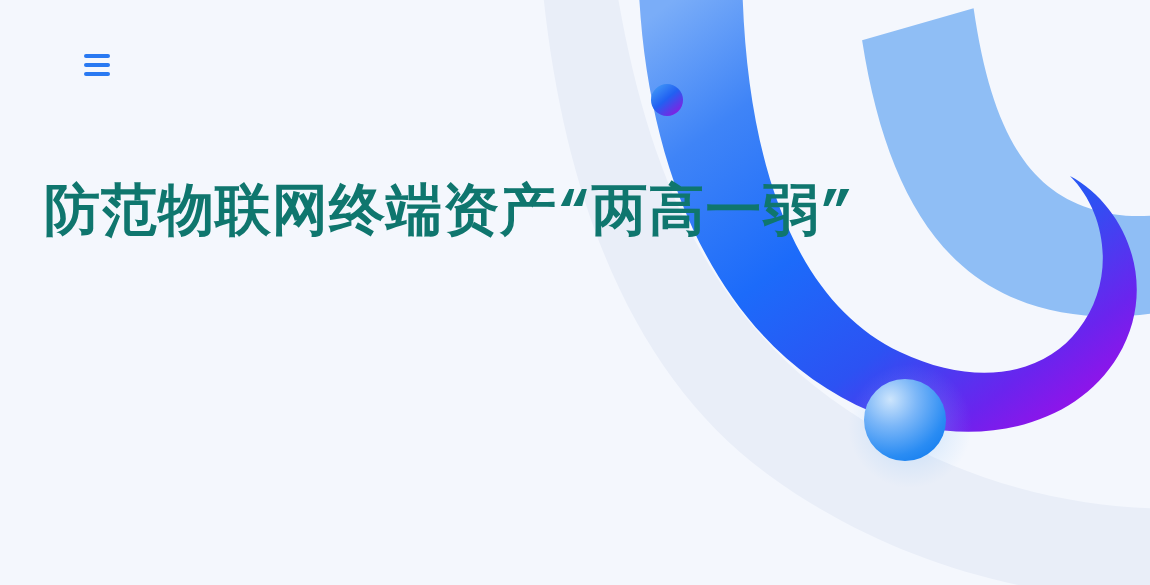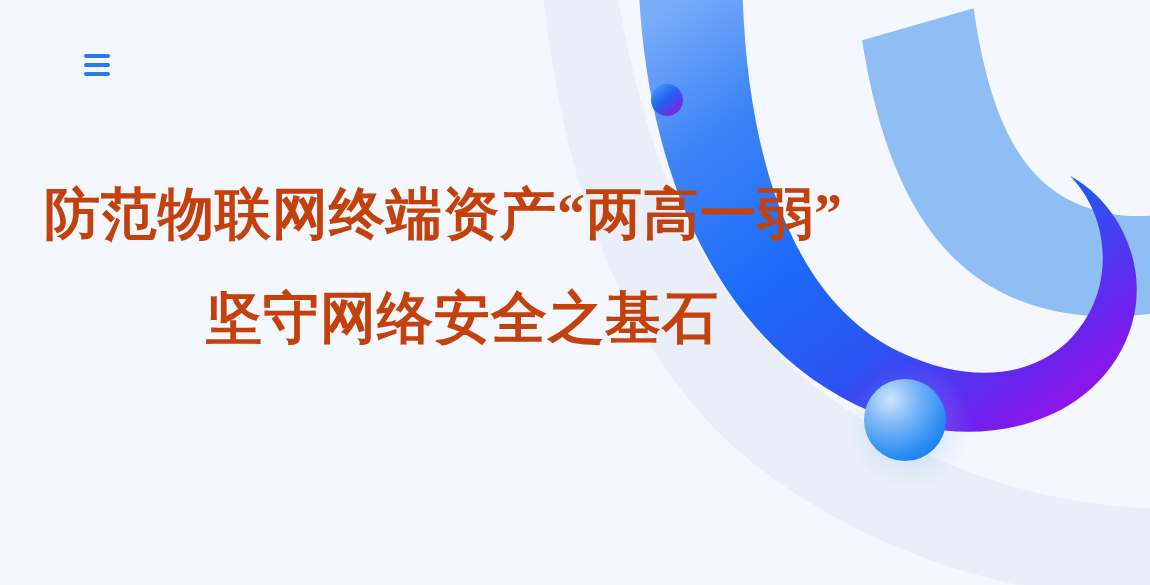--- a/index.html
+++ b/index.html
@@ -53,27 +53,27 @@
 
   
   #title-block {
     position: absolute;
     left: 0;
     top: 186px;
     width: 900px;
     z-index: 15;
   }
   .title-line {
-    color: #c2410c;
+    color: #0f766e;
     font-weight: bold;
     font-size: 56px;
     line-height: 1.0;
     letter-spacing: 1px;
     white-space: nowrap;
-    font-family: Liberation Serif, serif;
+    font-family: Liberation Mono, monospace;
   }
   #title-line-1 {
     margin-left: 44px;
     margin-bottom: 48px;
   }
   #title-line-2 {
     margin-left: 206px;
   }
 </style>
 </head>
@@ -139,16 +139,15 @@
   </svg>
 
   <div id="menu-btn">
     <span class="bar b1"></span>
     <span class="bar b2"></span>
     <span class="bar b3"></span>
   </div>
 
   <div id="title-block">
     <div id="title-line-1" class="title-line">防范物联网终端资产“两高一弱”</div>
-    <div id="title-line-2" class="title-line">坚守网络安全之基石</div>
   </div>
 
 </div>
 
 </body></html>

